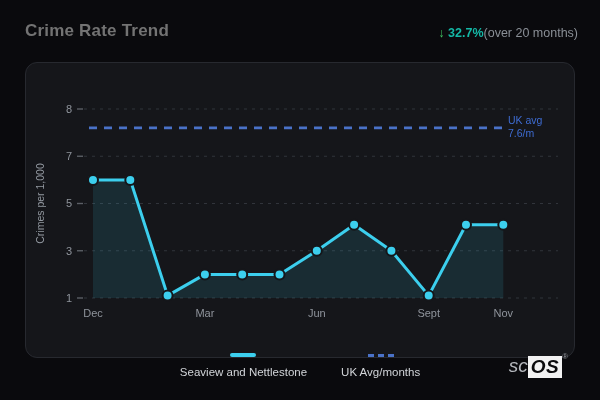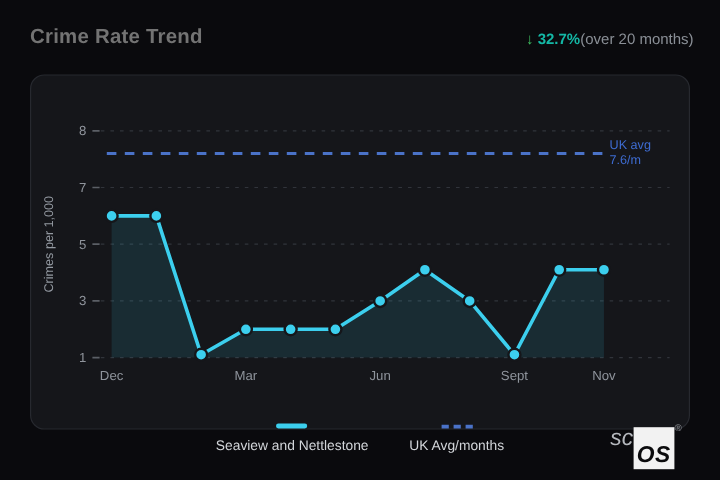--- a/index.html
+++ b/index.html
@@ -34,21 +34,21 @@
   .legend-item .label { font-size:11.5px; color:#d2d5d9; }
   .swatch-solid { width:26px; height:4px; border-radius:2px; background:#3ccfee; }
   .swatch-dashed { width:26px; height:0; border-top:3px dashed #4a72c8; }
   .logo {
     position:absolute; right:32px; top:356px;
     display:flex; align-items:flex-start; line-height:1;font-style:italic;
   }
   .logo .sc { color:#b5b8bd; font-size:19px; font-weight:500; padding-bottom:1px; }
   .logo .os {
     background:#f2f2f2; color:#0b0b0d; font-size:19px; font-weight:700;
-    padding:14px 3px 2px 3px; letter-spacing:.5px;
+    padding:1px 3px 2px 3px; letter-spacing:.5px;
   }
   .logo .reg { color:#8e9196; font-size:8px; align-self:flex-start; margin-top:-3px; }
 </style>
 </head>
 <body>
 
 <div class="page-title">Crime Rate Trend</div>
 
 <div class="trend-stat">
   <span class="arrow">↓</span>

